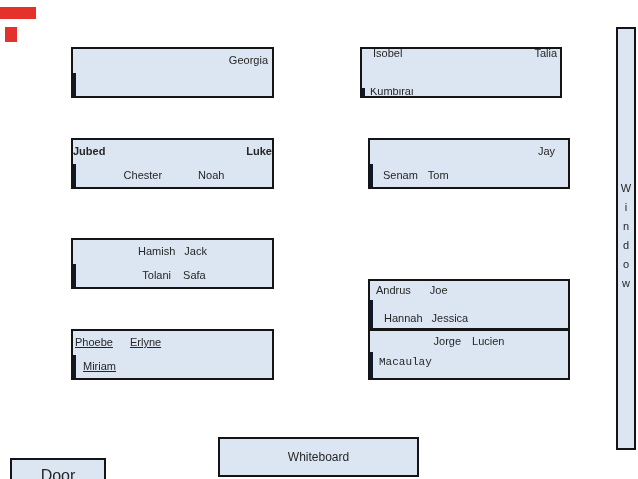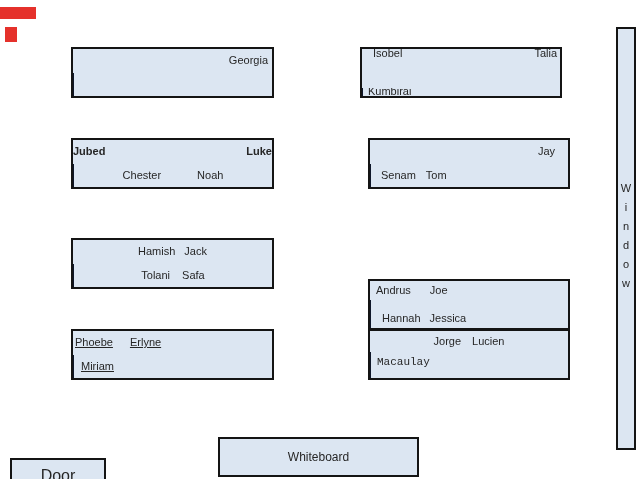--- a/index.html
+++ b/index.html
@@ -27,21 +27,21 @@
     flex-direction: column;
   }
   .cell {
     flex: 1 1 0;
     display: flex;
     align-items: center;
     font-size: 11px;
     line-height: 13px;
     overflow: hidden;
   }
-  .cell + .cell { border-left: 1px solid #0f172a; }
+  .cell + .cell { border-left: 3px solid #0f172a; }
   .name { white-space: nowrap; }
 
   .fixture {
     position: absolute;
     background: #dce6f2;
     border: 2px solid #141414;
     box-sizing: border-box;
     display: flex;
     align-items: center;
     justify-content: center;

